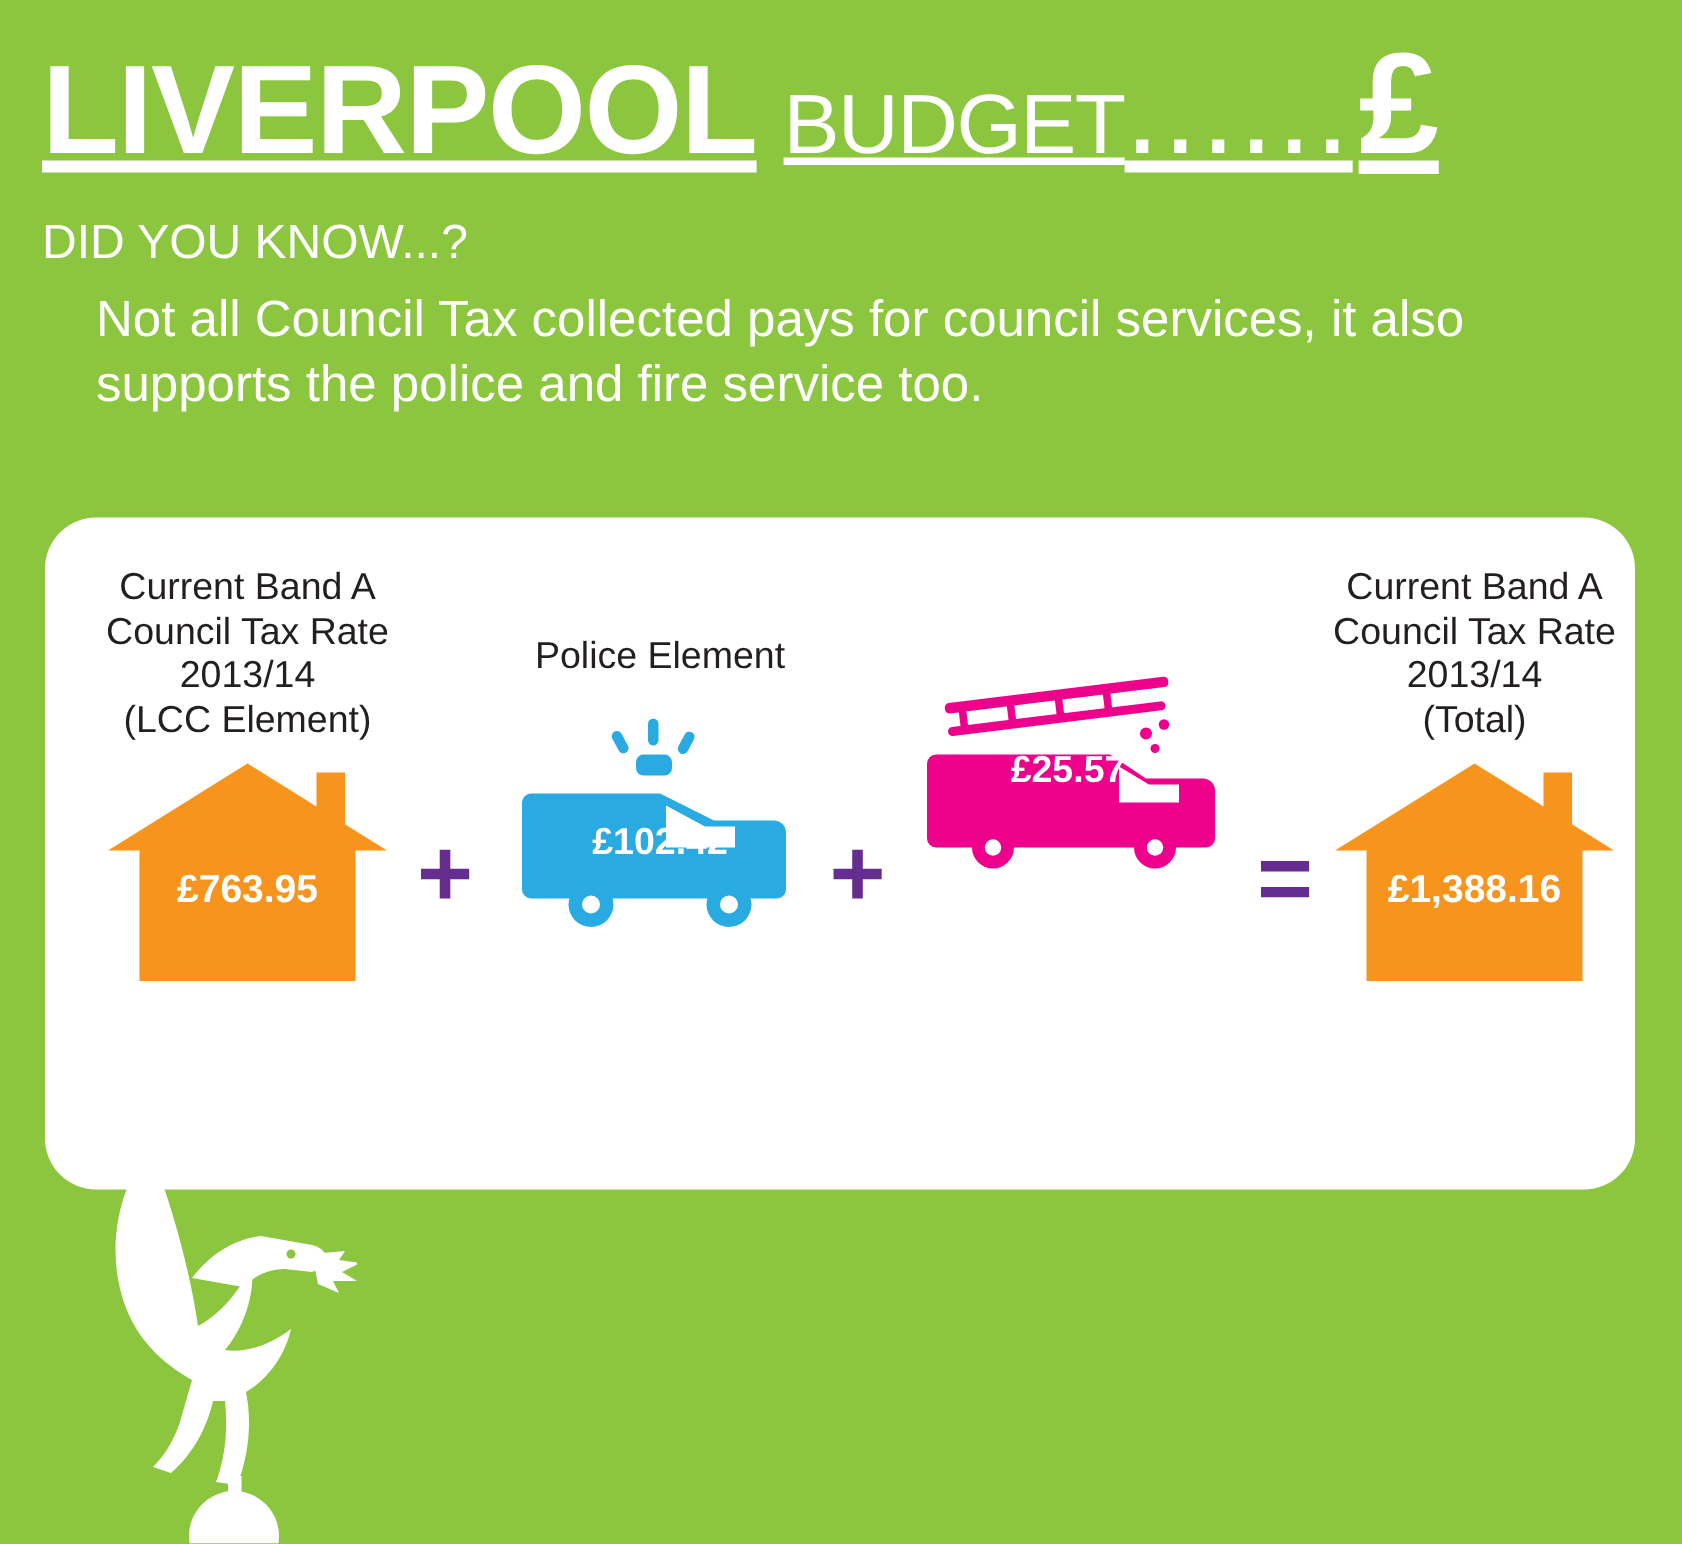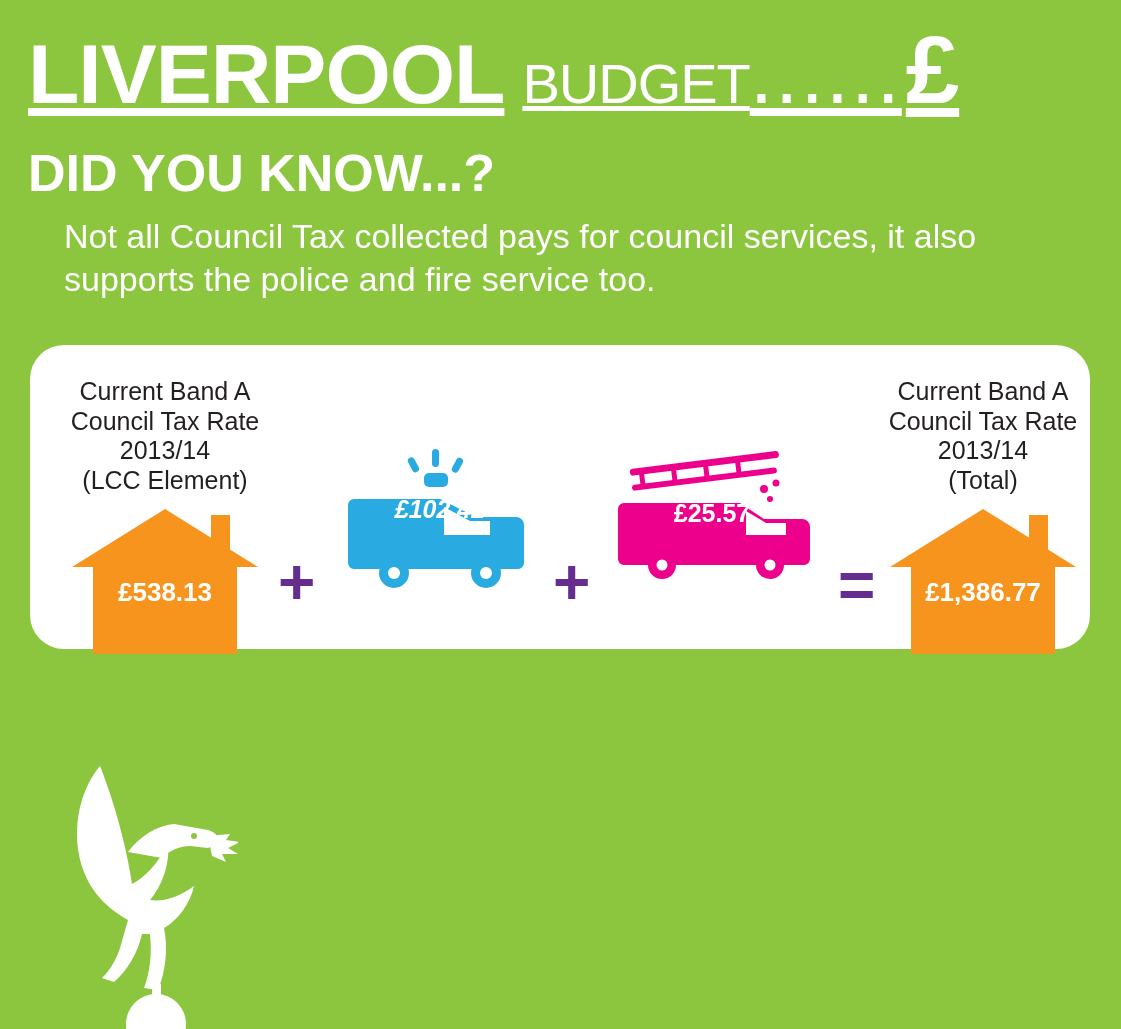--- a/index.html
+++ b/index.html
@@ -48,41 +48,41 @@
     letter-spacing: 2px;
   }
   .title-pound {
     font-size: 96px;
     font-weight: bold;
     margin-left: 4px;
   }
 
   .subtitle {
     color: #ffffff;
-    font-size: 52px;
-    font-weight: bold;
+    font-size: 32px;
+    font-weight: normal;
     letter-spacing: 0px;
     margin-top: 28px;
   }
   .lede {
     color: #ffffff;
     font-size: 34px;
     line-height: 1.25;
     margin-top: 12px;
     max-width: 1030px;
     margin-left: 36px;
   }
 
   
   .card {
     position: absolute;
     left: 30px;
     top: 345px;
     width: 1060px;
-    height: 304px;
+    height: 448px;
     background: #ffffff;
     border-radius: 34px;
     box-sizing: border-box;
   }
 
   .row {
     position: absolute;
     left: 0;
     top: 0;
     width: 100%;
@@ -200,48 +200,49 @@
     <div class="col" style="left:20px; top:32px; width:230px;">
       <div class="col-label">Current Band A
 Council Tax Rate
 2013/14
 (LCC Element)</div>
       <div style="height:14px"></div>
       <div class="house">
         <div class="chimney"></div>
         <div class="roof"></div>
         <div class="body"></div>
-        <div class="amount">£538.13</div>
+        <div class="amount">£763.95</div>
       </div>
     </div>
 
     <div class="op" style="left:248px; top:205px;">+</div>
 
     <div class="col" style="left:290px; top:78px; width:240px;">
+      <div class="col-label">Police Element</div>
       <div style="height:18px"></div>
       <div class="vehicle-wrap">
         <svg width="200" height="150" viewBox="0 0 200 150" xmlns="http://www.w3.org/2000/svg">
 
           <g fill="#29abe2">
             <rect x="92" y="8" width="7" height="18" rx="3.5"></rect>
             <rect x="70" y="16" width="7" height="16" rx="3.5" transform="rotate(-28 73 24)"></rect>
             <rect x="114" y="16" width="7" height="16" rx="3.5" transform="rotate(28 117 24)"></rect>
             <rect x="84" y="32" width="24" height="14" rx="5"></rect>
 
             <path d="M14 58 h86 l36 18 h40 a8 8 0 0 1 8 8 v38 a6 6 0 0 1 -6 6 H14 a6 6 0 0 1 -6 -6 V64 a6 6 0 0 1 6 -6 z"></path>
           </g>
 
           <path d="M104 66 l26 14 h20 v14 h-46 z" fill="#ffffff"></path>
 
           <circle cx="54" cy="132" r="15" fill="#29abe2"></circle>
           <circle cx="54" cy="132" r="6" fill="#ffffff"></circle>
           <circle cx="146" cy="132" r="15" fill="#29abe2"></circle>
           <circle cx="146" cy="132" r="6" fill="#ffffff"></circle>
         </svg>
-        <div class="vehicle-amount" style="top:54px;font-style:italic;">£102.42</div>
+        <div class="vehicle-amount" style="top:76px;">£102.42</div>
       </div>
     </div>
 
     <div class="op" style="left:523px; top:205px;">+</div>
 
     <div class="col" style="left:565px; top:78px; width:250px;">
       <div style="height:18px"></div>
       <div class="vehicle-wrap" style="width:220px;">
         <svg width="220" height="150" viewBox="0 0 220 150" xmlns="http://www.w3.org/2000/svg">
           <g fill="#ec008c">
@@ -276,21 +277,21 @@
     <div class="col" style="left:838px; top:32px; width:230px;">
       <div class="col-label">Current Band A
 Council Tax Rate
 2013/14
 (Total)</div>
       <div style="height:14px"></div>
       <div class="house">
         <div class="chimney"></div>
         <div class="roof"></div>
         <div class="body"></div>
-        <div class="amount">£1,386.77</div>
+        <div class="amount">£1,388.16</div>
       </div>
     </div>
 
   </div>
 </div>
 
 <div class="liverbird">
   <svg width="180" height="277" viewBox="0 0 180 277" xmlns="http://www.w3.org/2000/svg">
     <g fill="#ffffff">
 

